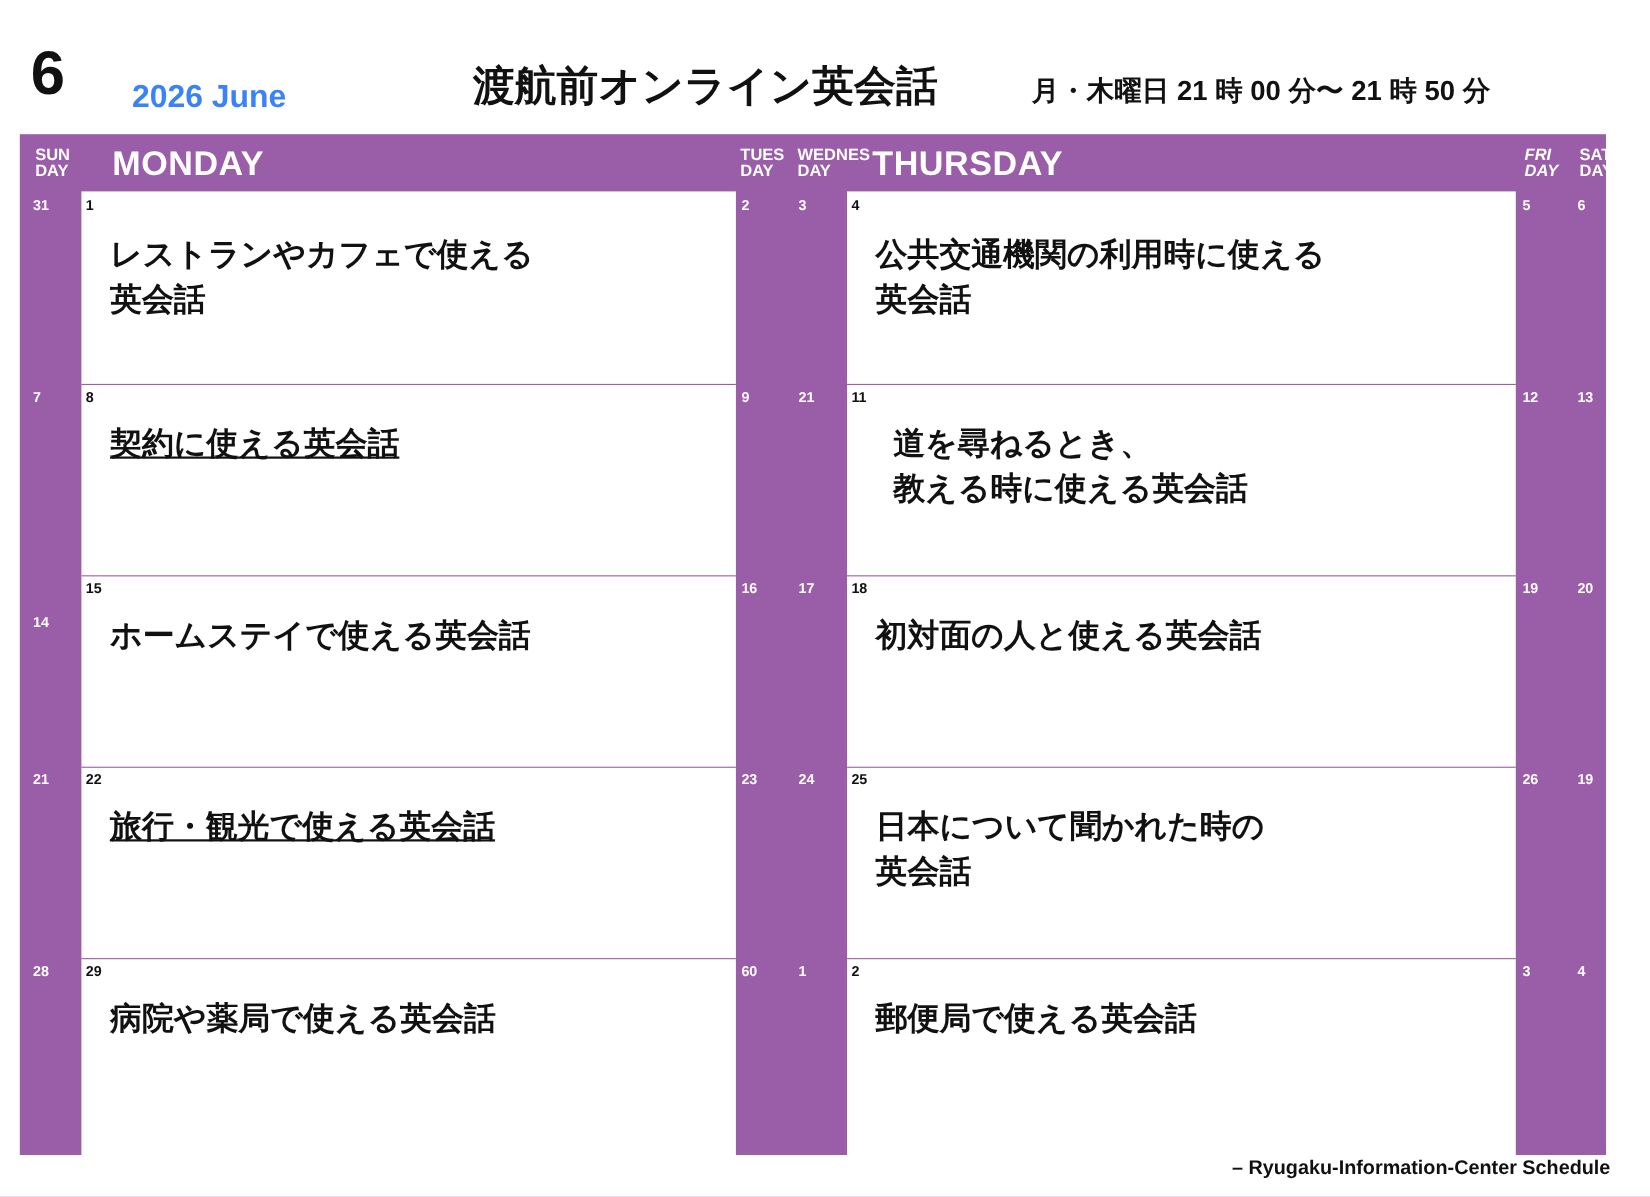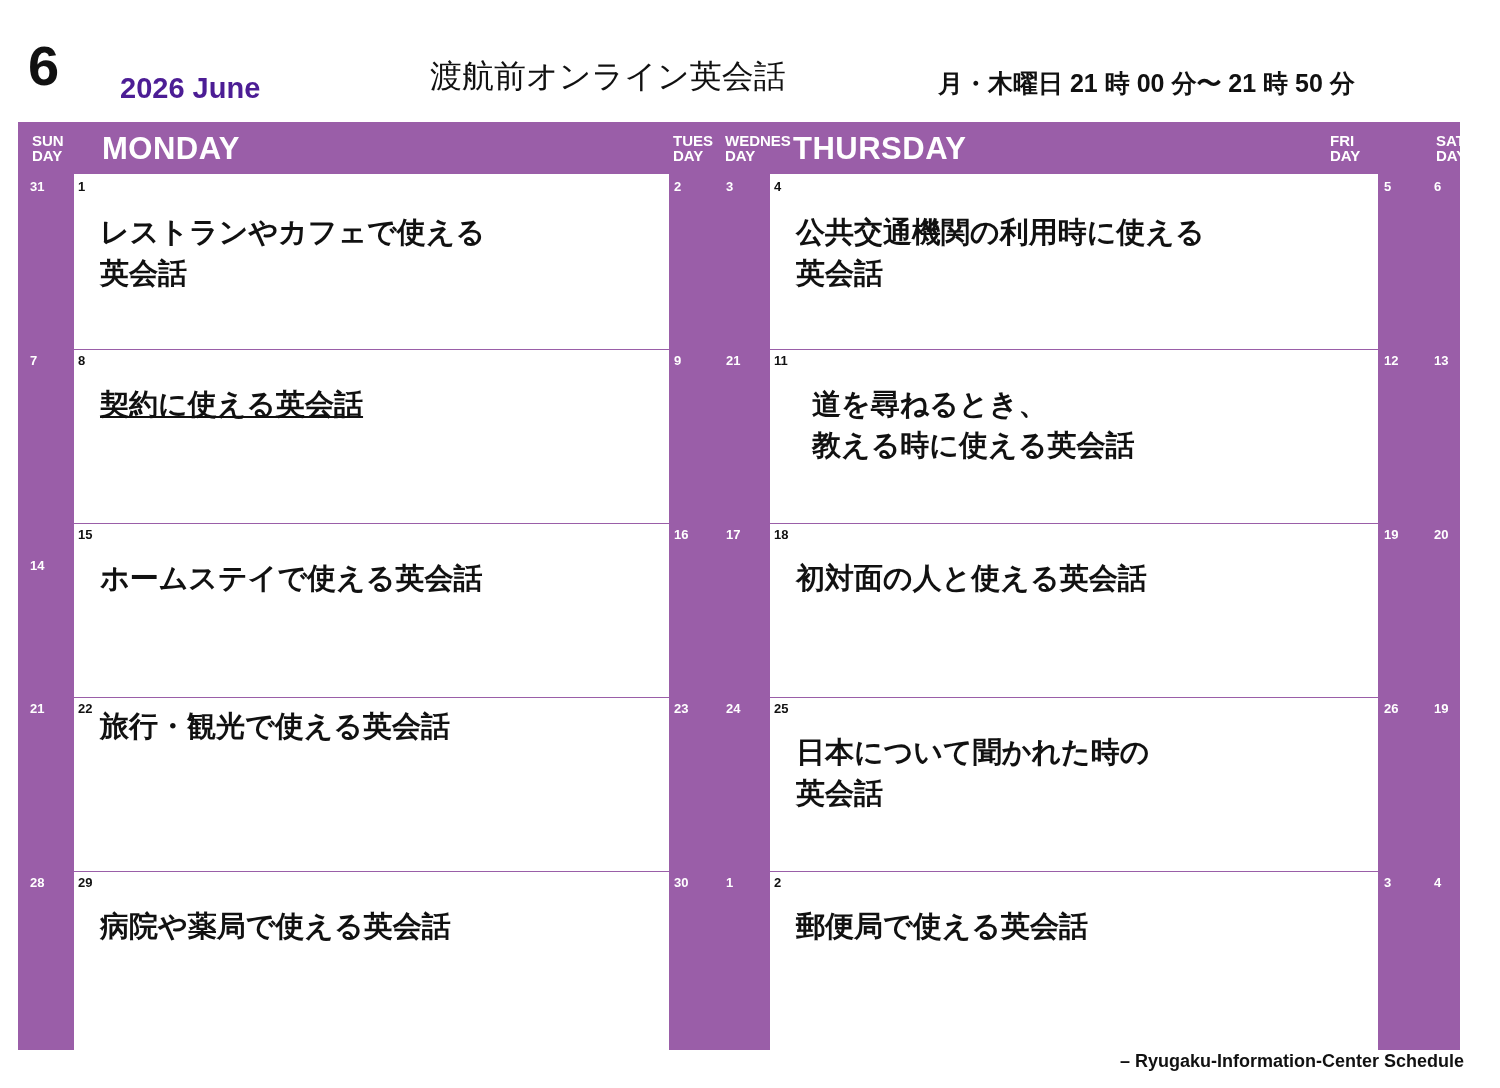--- a/index.html
+++ b/index.html
@@ -36,29 +36,29 @@
     color: #111111;
     letter-spacing: -1px;
     line-height: 1;
   }
   .month-year {
     position: absolute;
     left: 120px;
     top: 74px;
     font-size: 29px;
     font-weight: bold;
-    color: #4c1d95;
+    color: #3b82f6;
     line-height: 1;
   }
   .title-main {
     position: absolute;
     left: 430px;
     top: 60px;
-    font-size: 32px;
-    font-weight: normal;
+    font-size: 38px;
+    font-weight: bold;
     color: #111111;
     line-height: 1;
     white-space: nowrap;
   }
   .title-sub {
     position: absolute;
     left: 938px;
     top: 71px;
     font-size: 25px;
     font-weight: bold;
@@ -105,21 +105,21 @@
     font-size: 31px;
     font-weight: bold;
     justify-content: center;
     letter-spacing: 0.5px;
   }
   .dn-sun   { left: 14px;   width: 54px; }
   .dn-mon   { left: 84px;   width: 240px; }
   .dn-tue   { left: 655px;  width: 54px; }
   .dn-wed   { left: 707px;  width: 62px; }
   .dn-thu   { left: 775px;  width: 260px; }
-  .dn-fri   { left: 1312px; width: 48px; }
+  .dn-fri   { left: 1368px; width: 48px; font-style: italic; }
   .dn-sat   { left: 1418px; width: 58px; }
 
   
   .col-white {
     position: absolute;
     background: #ffffff;
   }
   .col-mon {
     left: 56px;
     top: 52px;
@@ -260,27 +260,27 @@
     <div class="event" style="left:82px; top:436px; width:560px;">ホームステイで使える英会話</div>
     <div class="event" style="left:778px; top:436px; width:580px;">初対面の人と使える英会話</div>
 
     <div class="datechip" style="left:12px; top:580px;">21</div>
     <div class="datechip onwhite" style="left:60px; top:580px;">22</div>
     <div class="datechip" style="left:656px; top:580px;">23</div>
     <div class="datechip" style="left:708px; top:580px;">24</div>
     <div class="datechip onwhite" style="left:756px; top:580px;">25</div>
     <div class="datechip" style="left:1366px; top:580px;">26</div>
     <div class="datechip" style="left:1416px; top:580px;">19</div>
-    <div class="event" style="left:82px; top:584px; width:560px;">旅行・観光で使える英会話</div>
+    <div class="event" style="left:82px; top:610px; width:560px;text-decoration:underline;">旅行・観光で使える英会話</div>
     <div class="event" style="left:778px; top:610px; width:580px;">日本について聞かれた時の
 英会話</div>
 
     <div class="datechip" style="left:12px; top:754px;">28</div>
     <div class="datechip onwhite" style="left:60px; top:754px;">29</div>
-    <div class="datechip" style="left:656px; top:754px;">30</div>
+    <div class="datechip" style="left:656px; top:754px;">60</div>
     <div class="datechip" style="left:708px; top:754px;">1</div>
     <div class="datechip onwhite" style="left:756px; top:754px;">2</div>
     <div class="datechip" style="left:1366px; top:754px;">3</div>
     <div class="datechip" style="left:1416px; top:754px;">4</div>
     <div class="event" style="left:82px; top:784px; width:560px;">病院や薬局で使える英会話</div>
     <div class="event" style="left:778px; top:784px; width:580px;">郵便局で使える英会話</div>
 
   </div>
 
   <div class="footer">–  Ryugaku-Information-Center Schedule</div>

